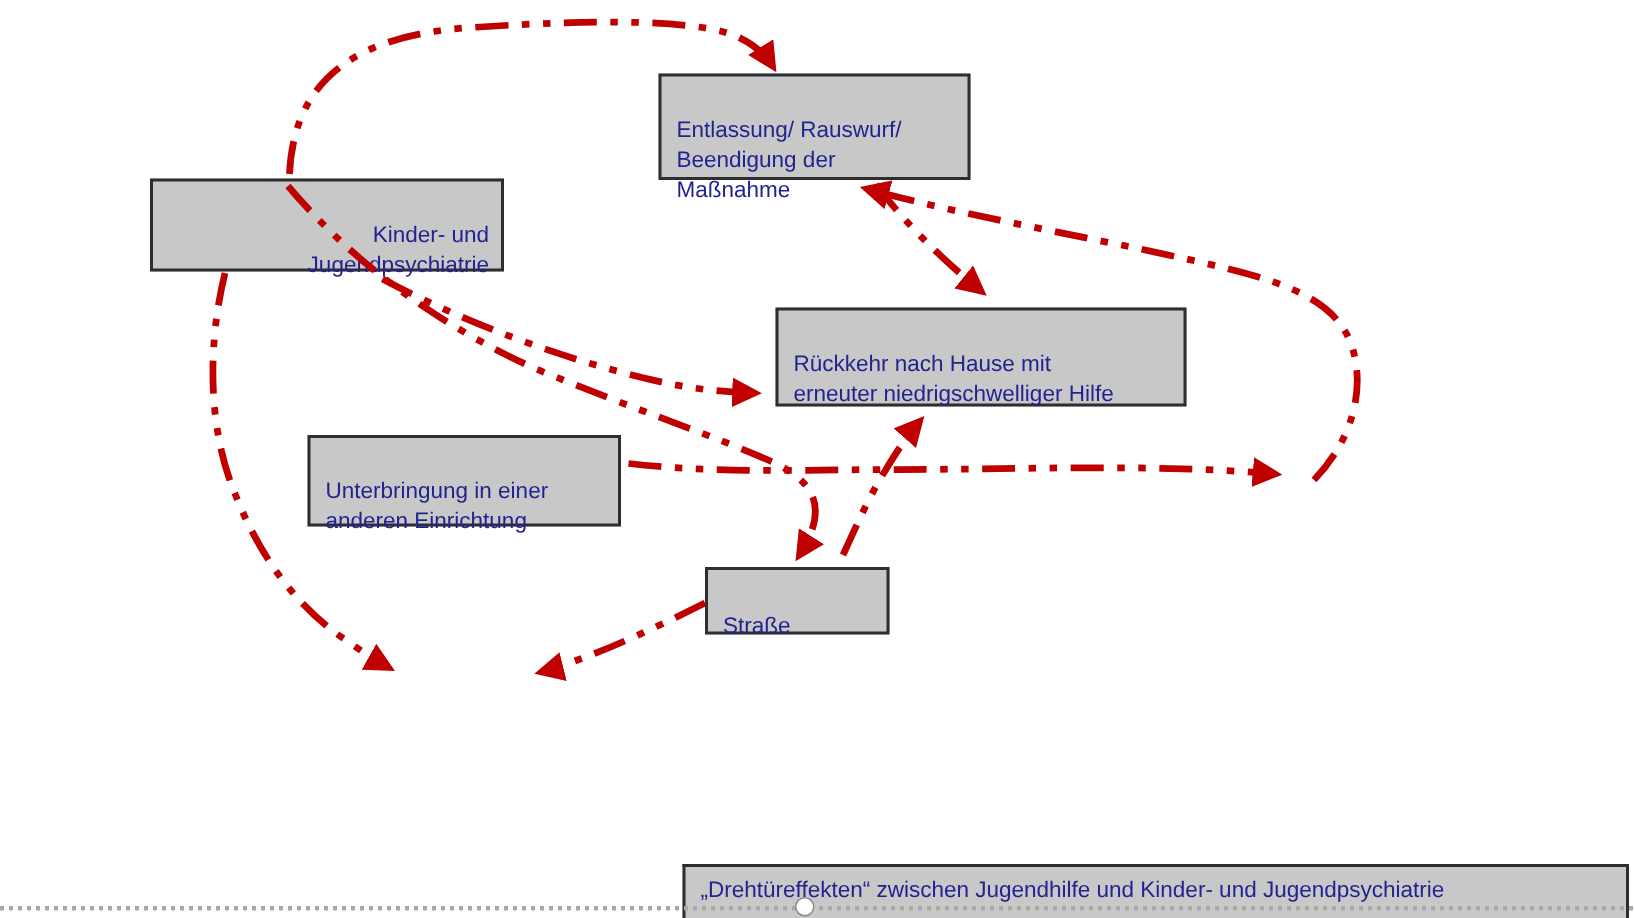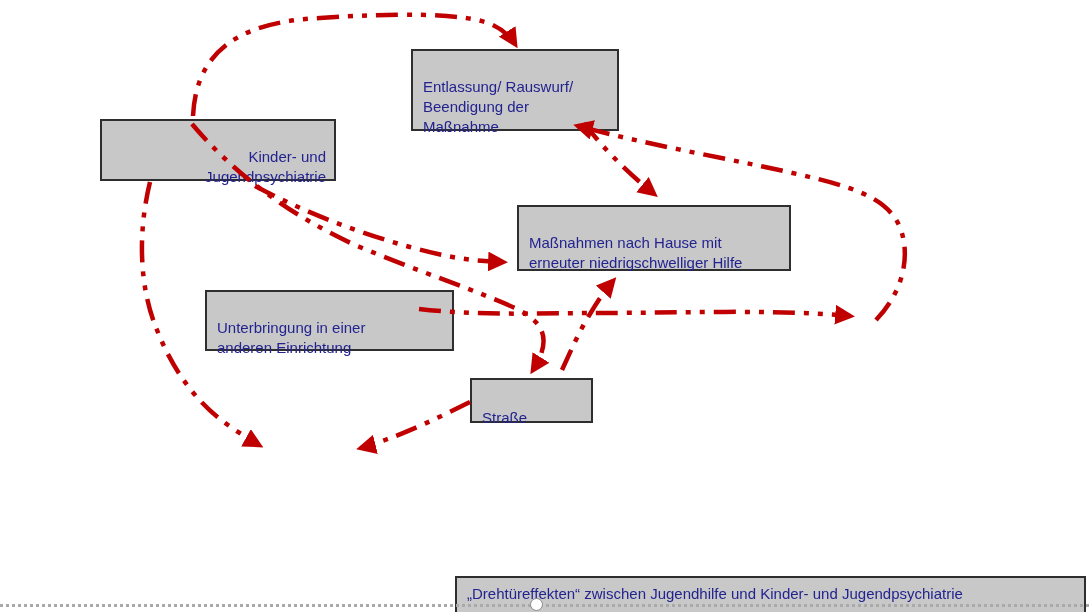--- a/index.html
+++ b/index.html
@@ -15,23 +15,23 @@
     border:2px solid #2e2e2e;
     box-sizing:border-box;
     color:#232390;
     font-size:15px;
     line-height:20px;
     padding:6px 8px 4px 10px;
     white-space:pre-line;
     z-index:4;
   }
   .node-kinder        {left:100px;top:119px;width:236px;height:62px;text-align:right;}
-  .node-entlassung    {left:411px;top:49px; width:208px;height:82px;}
+  .node-entlassung    {left:439px;top:49px; width:208px;height:71px;}
   .node-rueckkehr     {left:517px;top:205px;width:274px;height:66px;}
-  .node-unterbringung {left:205px;top:290px;width:249px;height:61px;}
+  .node-unterbringung {left:205px;top:290px;width:209px;height:61px;}
   .node-jva           {left:786px;top:320px;width:205px;height:63px;padding-top:8px;}
   .node-strasse       {left:470px;top:378px;width:123px;height:45px;padding-top:8px;}
   .node-suche         {left:75px; top:453px;width:366px;height:80px;}
   .caption-box{
     position:absolute;left:455px;top:576px;width:631px;height:40px;
     background:#c8c8c8;
     border:2px solid #2e2e2e;border-bottom:none;
     box-sizing:border-box;
     color:#232390;font-size:15px;line-height:19px;
     padding:6px 6px 0 10px;
@@ -59,21 +59,21 @@
 Jugendpsychiatrie</span>
   </div>
 
   <div class="node node-entlassung">
     <span>Entlassung/ Rauswurf/
 Beendigung der
 Maßnahme</span>
   </div>
 
   <div class="node node-rueckkehr">
-    <span>Maßnahmen nach Hause mit
+    <span>Rückkehr nach Hause mit
 erneuter niedrigschwelliger Hilfe</span>
   </div>
 
   <div class="node node-unterbringung">
     <span>Unterbringung in einer
 anderen Einrichtung</span>
   </div>
 
 
   <div class="node node-strasse">

